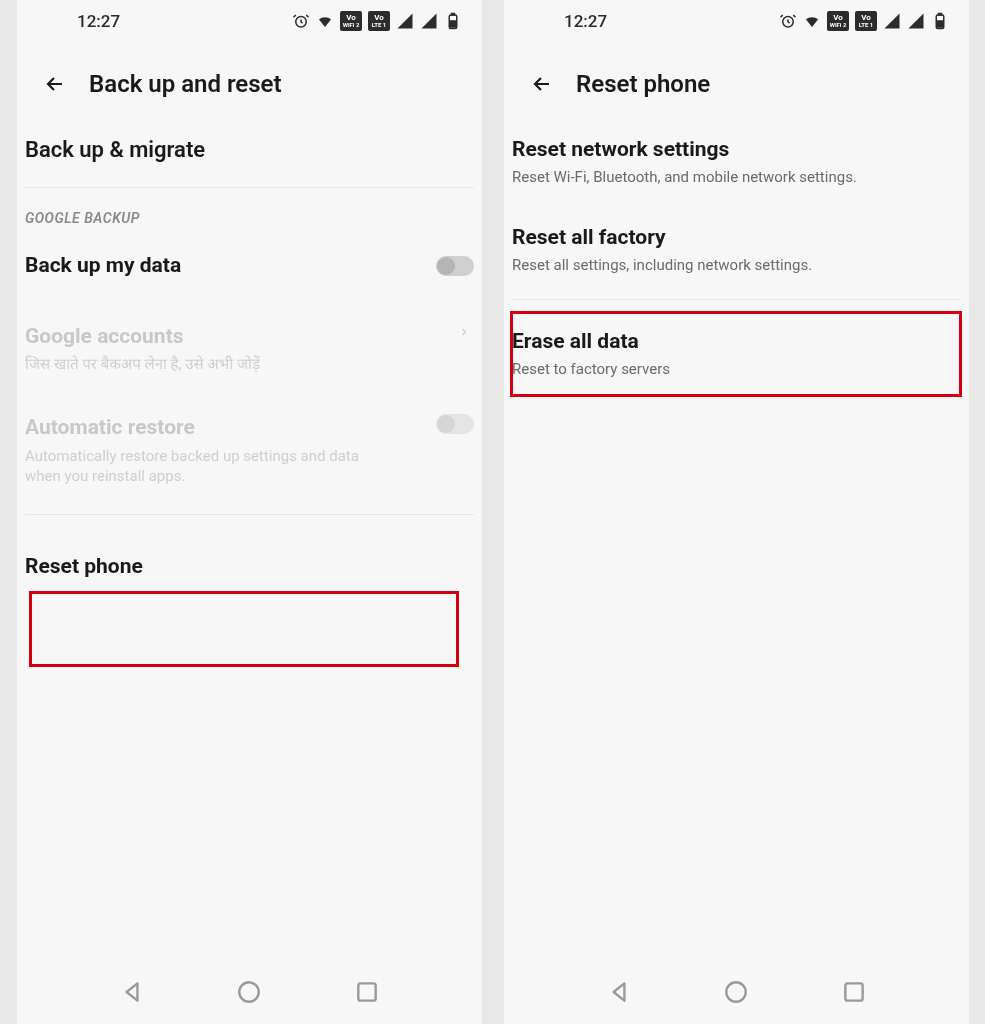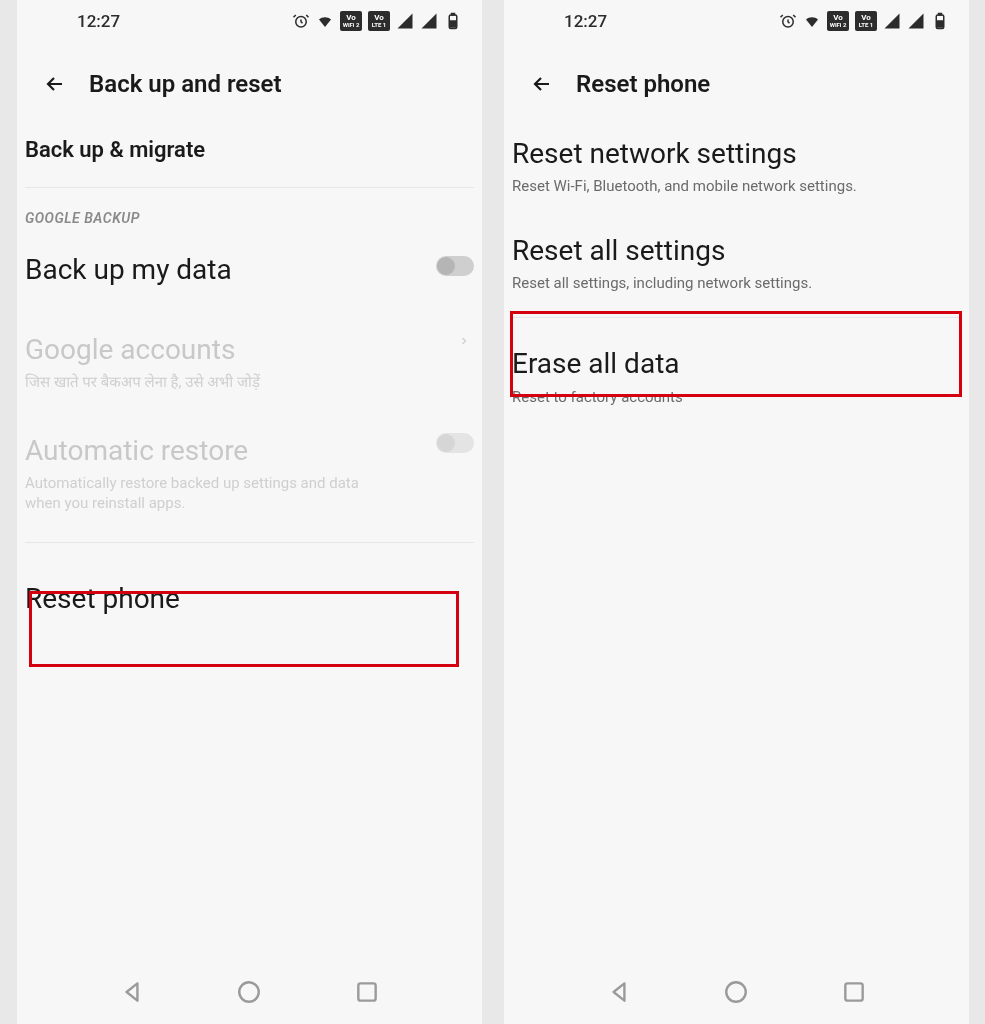--- a/index.html
+++ b/index.html
@@ -84,22 +84,22 @@
   .content {
     padding: 0 8px;
     flex:1;
   }
 
   .item {
     padding: 18px 0;
     position: relative;
   }
   .item-title {
-    font-size: 28px;
-    font-weight: 400;
+    font-size: 21px;
+    font-weight: 700;
     color:#1a1a1a;
     line-height:1.3;
   }
   .item-sub {
     font-size: 15px;
     color:#6b6b6b;
     margin-top: 4px;
     line-height:1.35;
     max-width: 350px;
   }
@@ -343,29 +343,29 @@
   </div>
 
   <div class="content">
 
     <div class="item">
       <div class="item-title">Reset network settings</div>
       <div class="item-sub" style="max-width:400px">Reset Wi-Fi, Bluetooth, and mobile network settings.</div>
     </div>
 
     <div class="item">
-      <div class="item-title">Reset all settings</div>
+      <div class="item-title">Reset all factory</div>
       <div class="item-sub">Reset all settings, including network settings.</div>
     </div>
 
     <div class="divider" style="margin-top:6px"></div>
 
     <div class="item" style="padding:24px 0">
       <div class="item-title">Erase all data</div>
-      <div class="item-sub">Reset to factory accounts</div>
+      <div class="item-sub">Reset to factory servers</div>
     </div>
 
   </div>
 
   <div class="nav-bar">
     <span class="nav-ic">
       <svg viewBox="0 0 24 24" fill="none" stroke="currentColor" stroke-width="2.2">
           <path d="M17 4L7 12l10 8V4z" stroke-linejoin="round"></path>
         </svg>
     </span>

